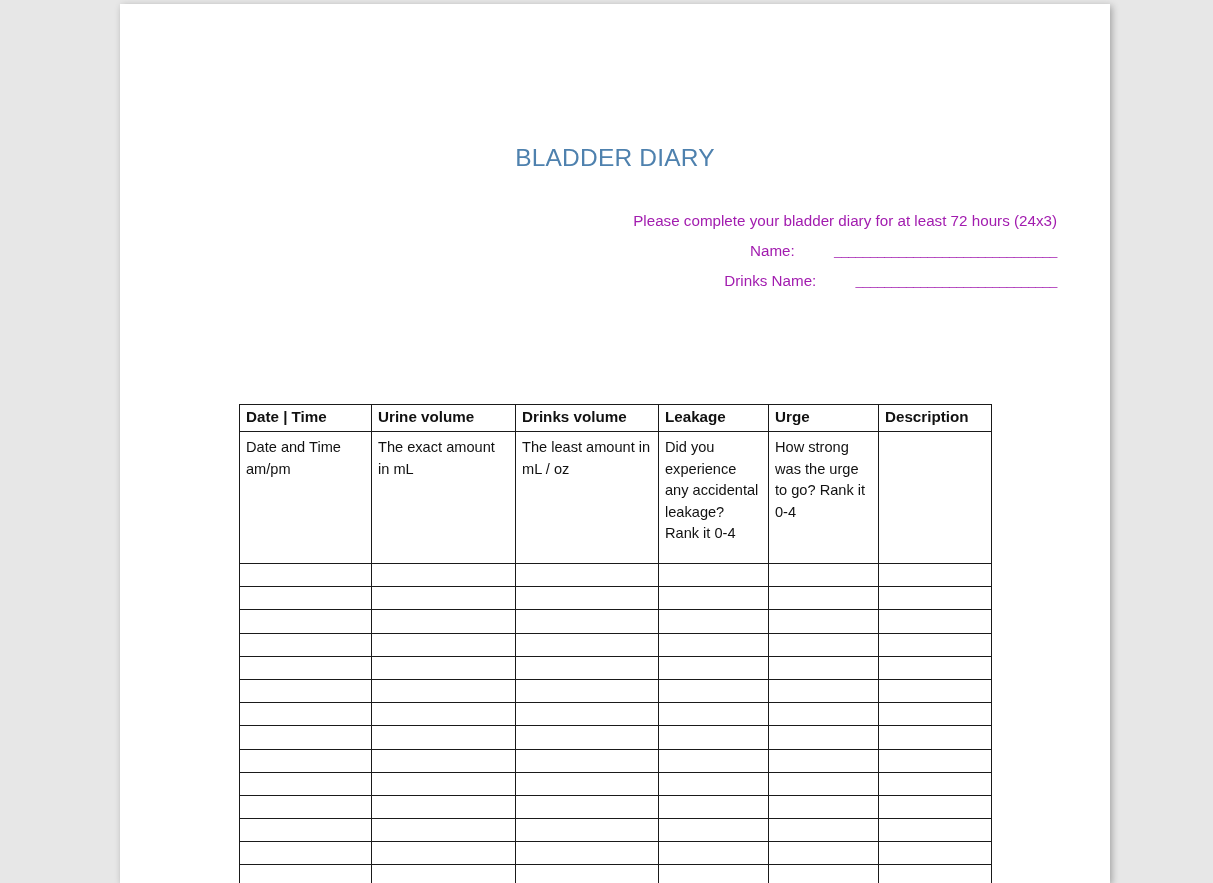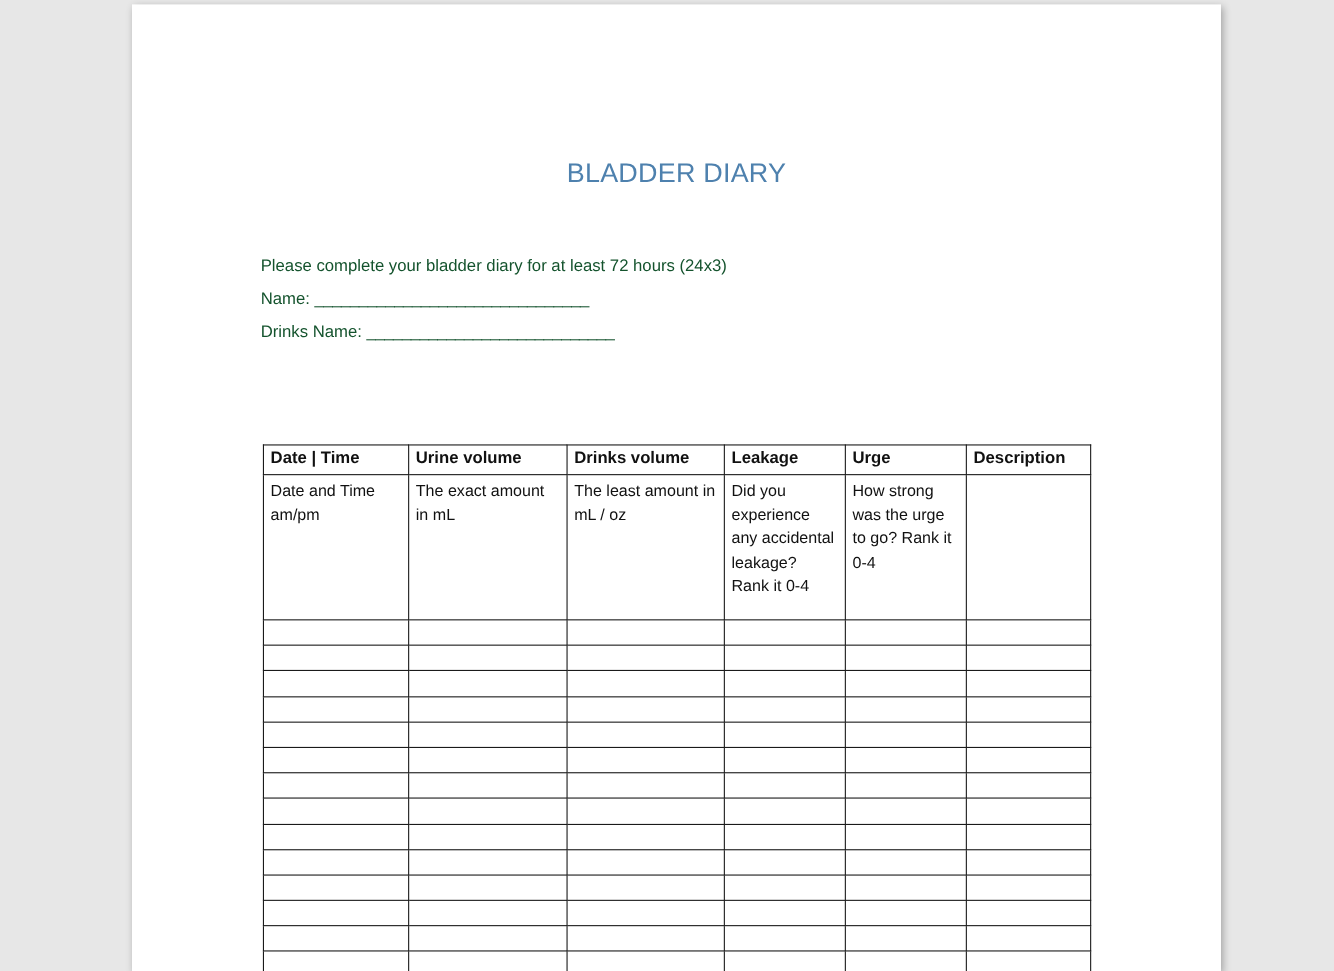--- a/index.html
+++ b/index.html
@@ -45,33 +45,35 @@
     font-weight: 400;
     letter-spacing: 0.2px;
     line-height: 1;
     font-family: "Liberation Sans", "DejaVu Sans", sans-serif;
   }
 
   
   .intro-block {
     position: absolute;
     left: 117px;
-    top: 230px;
+    top: 209px;
     width: 820px;
-    color: #14532d;
+    color: #a21caf;
     font-size: 15.2px;
     line-height: 1;
+    text-align: right;
   }
   .intro-line {
     margin-bottom: 15px;
     white-space: nowrap;
   }
   .blank-rule {
     letter-spacing: -0.4px;
-    font-family: Liberation Sans, sans-serif;
+    font-family: Liberation Serif, serif;
+    margin-left: 35px;
   }
 
   
   #diary-table {
     position: absolute;
     left: 119px;
     top: 365px;
     width: 752px;
     border-collapse: collapse;
     table-layout: fixed;

